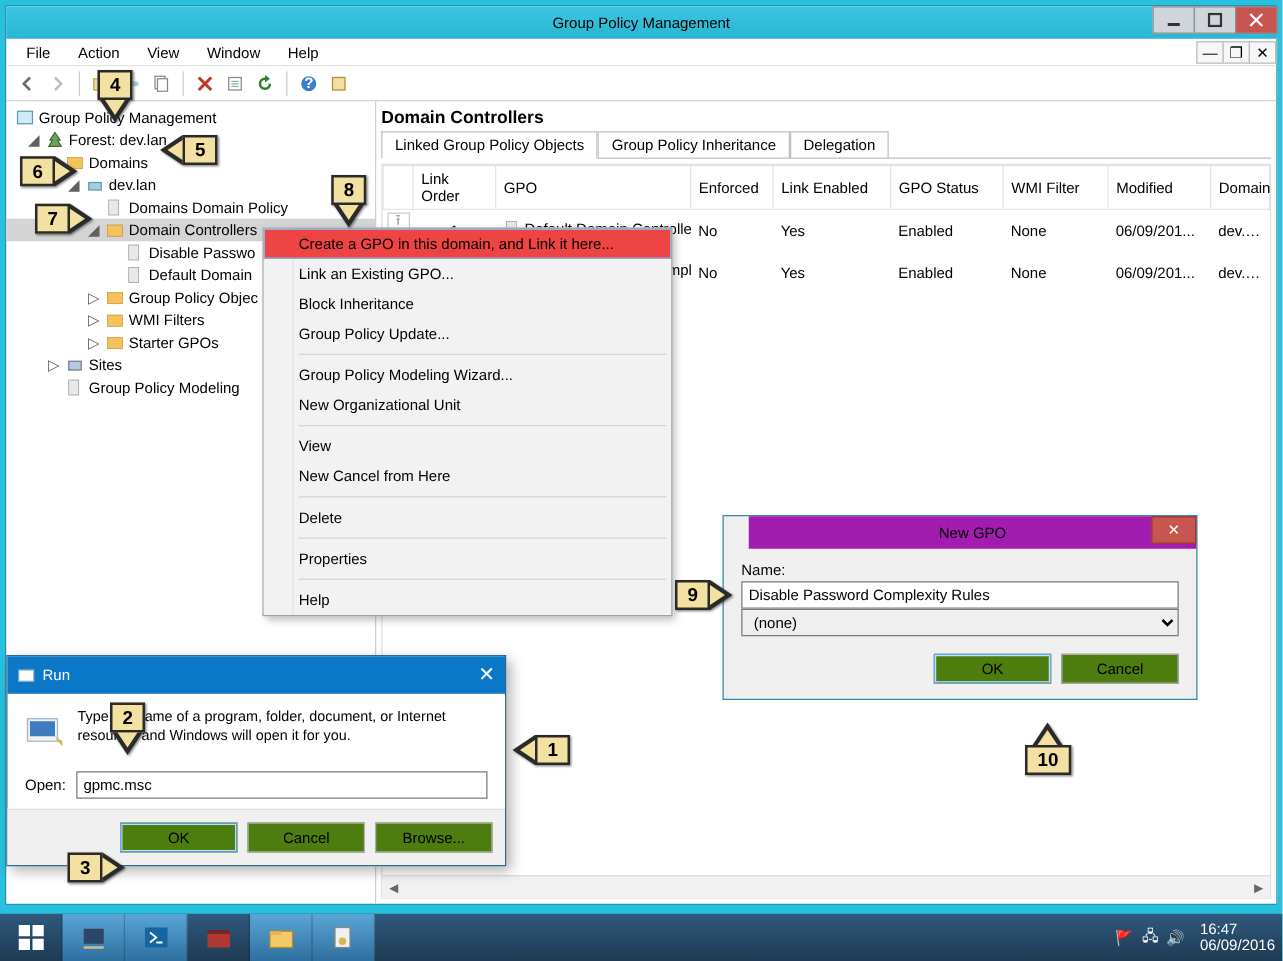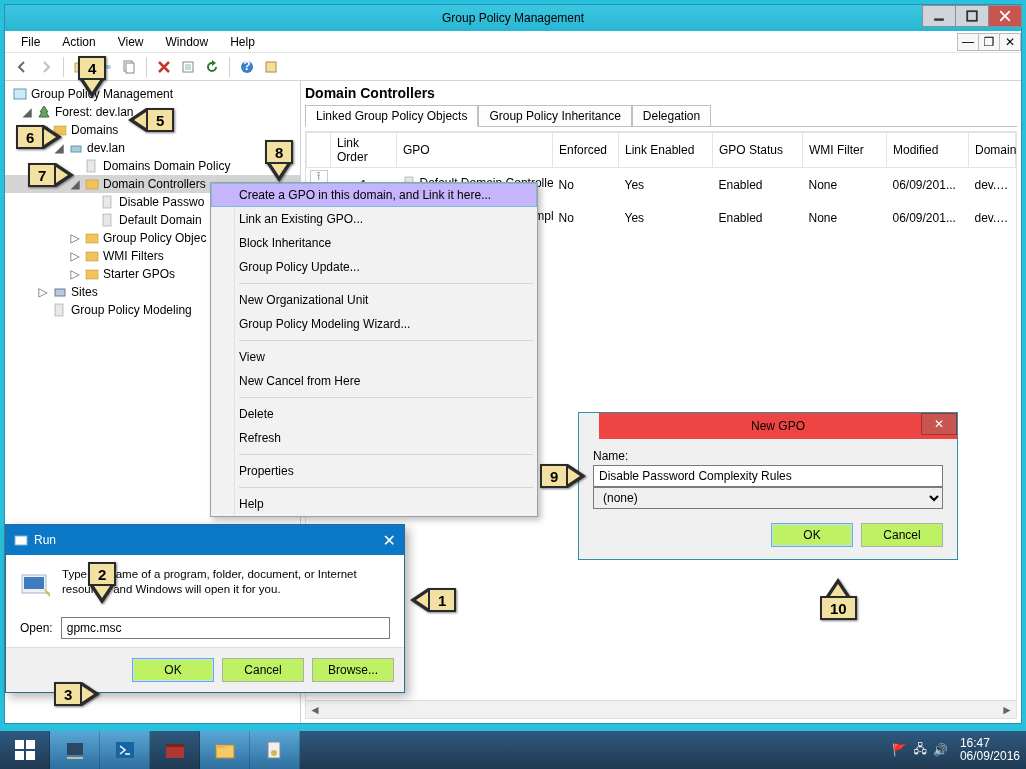--- a/index.html
+++ b/index.html
@@ -40,42 +40,42 @@
   td { padding: 3px 6px; white-space: nowrap; overflow: hidden; text-overflow: ellipsis; }
   .arrow-col { width: 24px; padding:0; }
   .arrow-btn { width:18px; height:14px; border:1px solid #ccc; margin:2px auto; display:flex; align-items:center;justify-content:center;color:#aaa; }
   .scrollbar-track { position: absolute; bottom: 0; left: 0; right: 0; height: 18px; background: #f1f1f1; border-top: 1px solid #dcdcdc; display: flex; align-items:center; }
   .sb-arrow { width: 18px; height: 16px; display:flex; align-items:center; justify-content:center; color:#666; }
   .sb-thumb { height: 14px; flex:1; }
 
   
   .ctxmenu { position: absolute; left: 210px; top: 182px; width: 328px; background: #f2f2f2; border: 1px solid #a0a0a0; box-shadow: 3px 3px 6px rgba(0,0,0,0.25); z-index: 50; }
   .ctx-item { padding: 5px 20px 5px 28px; position: relative; }
-  .ctx-item.highlight { background: #c4b5fd; border: 1px solid #7bb9df; padding: 4px 19px 4px 27px; }
+  .ctx-item.highlight { background: #ef4444; border: 1px solid #7bb9df; padding: 4px 19px 4px 27px; }
   .ctx-sep { height: 1px; background: #d4d4d4; margin: 4px 4px 4px 28px; }
   .ctx-strip { position:absolute; left:0; top:0; bottom:0; width:24px; background:#f2f2f2; border-right:1px solid #e2e2e2; }
 
   
   .run-dlg { position: absolute; left: 5px; top: 524px; width: 400px; background: #fff; border: 1px solid #2c6b8e; box-shadow: 4px 4px 10px rgba(0,0,0,0.3); z-index: 60; }
   .run-title { height: 30px; background: #0a78c6; color: #fff; display: flex; align-items: center; padding: 0 8px; }
   .run-title .spacer { flex: 1; }
   .run-title .close { width: 40px; text-align: right; font-size: 16px; }
   .run-body { padding: 12px 14px 8px 14px; }
   .run-body .desc-row { display:flex; gap: 10px; margin-bottom: 14px; }
   .run-icon { width: 36px; height: 36px; display:flex; align-items:center; justify-content:center; }
   .run-desc { font-size: 11.5px; line-height: 15px; }
   .run-open-row { display:flex; align-items:center; gap:8px; }
   .run-open-row input { flex:1; height: 22px; border:1px solid #7a7a7a; padding:0 5px; }
   .run-foot { background:#f0f0f0; border-top:1px solid #dedede; padding:10px; display:flex; justify-content:flex-end; gap:8px; }
-  .std-btn { width: 82px; height: 24px; background: #bef264; border: 1px solid #adadad; }
+  .std-btn { width: 94px; height: 24px; background: #4d7c0f; border: 1px solid #adadad; }
   .std-btn.focus { border: 1px solid #6fa8dc; box-shadow: inset 0 0 0 1px #bee0ff; }
 
   
   .gpo-dlg { position: absolute; left: 578px; top: 412px; width: 380px; background: #f0f0f0; border: 1px solid #2f8eab; z-index: 70; }
-  .gpo-title { height: 26px; background: #ef4444; display:flex; align-items:center; position:relative;margin-left:20px; }
+  .gpo-title { height: 26px; background: #a21caf; display:flex; align-items:center; position:relative;margin-left:20px; }
   .gpo-title .t { position:absolute; left:50%; transform:translateX(-50%); }
   .gpo-title .close { position:absolute; right:0; top:0; width:36px; height:22px; background:#c8554f; color:#fff; display:flex;align-items:center;justify-content:center; border:1px solid #963833; }
   .gpo-body { padding: 10px 14px 14px 14px; }
   .gpo-body label { display:block; margin-bottom:2px; }
   .gpo-body input, .gpo-body select { width: 100%; height: 22px; border:1px solid #7a7a7a; padding:0 5px; font-family:inherit;font-size:12px; }
   .gpo-foot { display:flex; gap:8px; justify-content:flex-end; padding: 0 14px 12px; }
 
   
   .anno { position: absolute; display: flex; align-items: center; z-index: 90; filter: drop-shadow(1px 1px 1px rgba(0,0,0,0.5)); }
   .anno-box { background: #f3e1a1; border: 2px solid #2a2a2a; padding: 0 8px; font-size: 15px; height: 24px; display:flex; align-items:center; font-weight:bold; }
@@ -395,28 +395,27 @@
   </div>
 </div>
 
 <div class="ctxmenu">
   <div class="ctx-strip"></div>
   <div class="ctx-item highlight">Create a GPO in this domain, and Link it here...</div>
   <div class="ctx-item">Link an Existing GPO...</div>
   <div class="ctx-item">Block Inheritance</div>
   <div class="ctx-item">Group Policy Update...</div>
   <div class="ctx-sep"></div>
+  <div class="ctx-item">Group Policy Modeling Wizard...</div>
   <div class="ctx-item">New Organizational Unit</div>
-  <div class="ctx-item">Group Policy Modeling Wizard...</div>
   <div class="ctx-sep"></div>
   <div class="ctx-item">View</div>
   <div class="ctx-item">New Cancel from Here</div>
   <div class="ctx-sep"></div>
   <div class="ctx-item">Delete</div>
-  <div class="ctx-item">Refresh</div>
   <div class="ctx-sep"></div>
   <div class="ctx-item">Properties</div>
   <div class="ctx-sep"></div>
   <div class="ctx-item">Help</div>
 </div>
 
 <div class="run-dlg">
   <div class="run-title">
     <svg class="isvg" viewBox="0 0 14 14">
         <rect x="1" y="3" width="12" height="9" fill="#fff" stroke="#8bb0cc"></rect>

